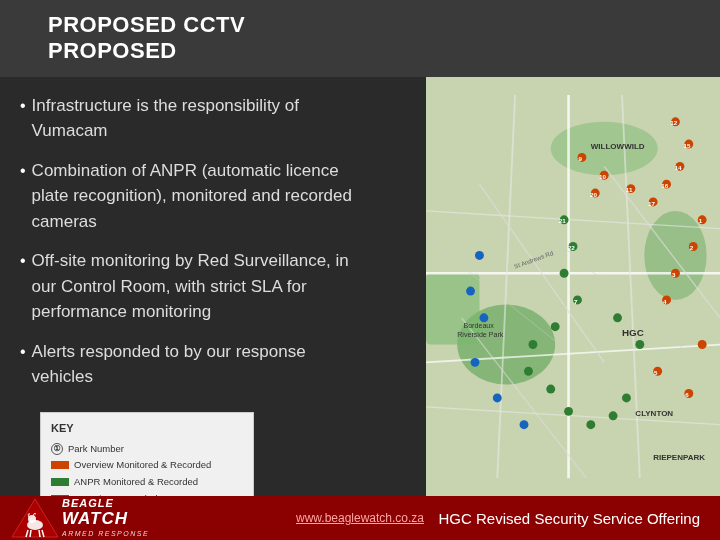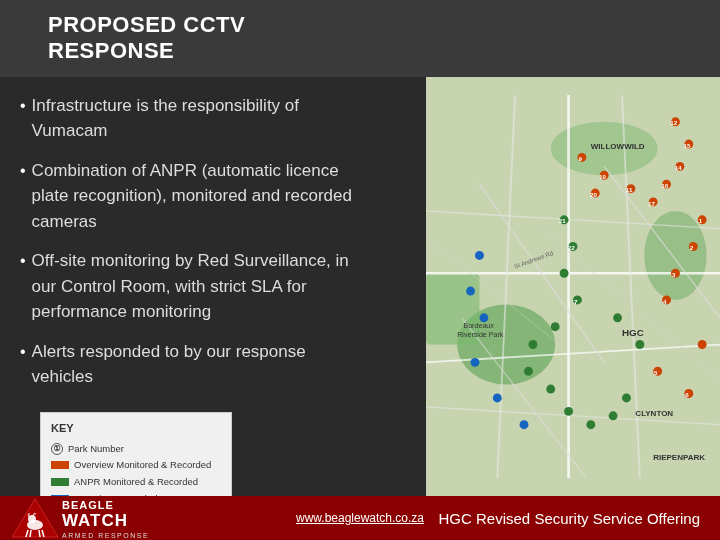--- a/index.html
+++ b/index.html
@@ -75,21 +75,21 @@
       font-size: 17px;
       line-height: 1.5;
     }
 
     
     .key-box {
       margin-top: 8px;
       background: #f0f0f0;
       border: 1px solid #ccc;
       padding: 8px 10px;
-      width: 192px;
+      width: 214px;
       margin-left: 20px;
     }
 
     .key-title {
       font-weight: bold;
       color: #333;
       font-size: 11px;
       margin-bottom: 5px;
     }
 
@@ -147,21 +147,22 @@
       height: 44px;
       background: #8b0000;
       display: flex;
       align-items: center;
       justify-content: space-between;
       padding: 0 20px 0 10px;
     }
 
     .bottom-left {
       display: flex;
-      align-items: flex-end;
+      align-items: flex-start;
+      font-style: italic;
     }
 
     .logo-text-group {
       display: flex;
       flex-direction: column;
       margin-left: 2px;
     }
 
     .logo-beagle {
       color: #ffffff;
@@ -178,42 +179,42 @@
     }
 
     .logo-armed {
       color: #dddddd;
       font-size: 7px;
       letter-spacing: 1.5px;
       margin-top: 1px;
     }
 
     .bottom-center {
-      color: #ffffff;
+      color: #fca5a5;
       font-size: 12px;
       text-decoration: underline;
       position: absolute;
       left: 50%;
       transform: translateX(-50%);
     }
 
     .bottom-right {
       color: #ffffff;
       font-size: 15px;
     }
   </style>
 </head>
 <body>
 
 <div class="main-container">
 
   <div class="header">
     <div class="header-title">
       <span>PROPOSED CCTV</span><br>
-      <span>RESPONSE</span>
+      <span>PROPOSED</span>
     </div>
   </div>
 
   <div class="content-area">
 
     <div class="left-panel">
 
       <div class="bullet-item">
         <span class="bullet">•</span>
         <span class="bullet-text">Infrastructure is the responsibility of Vumacam</span>

